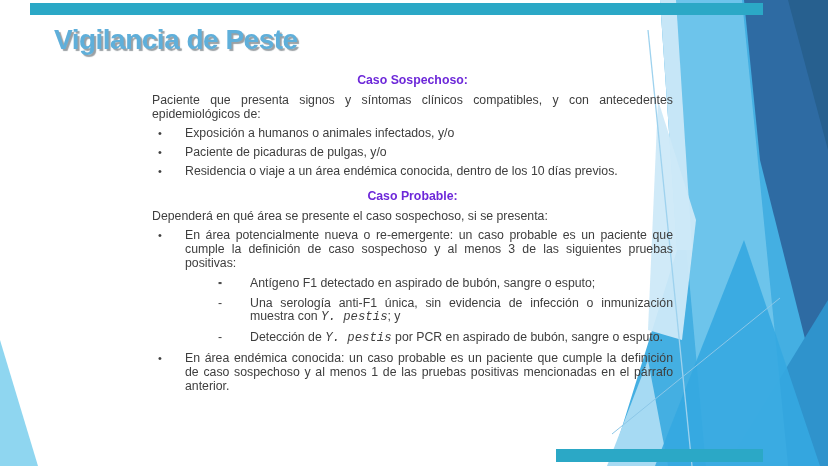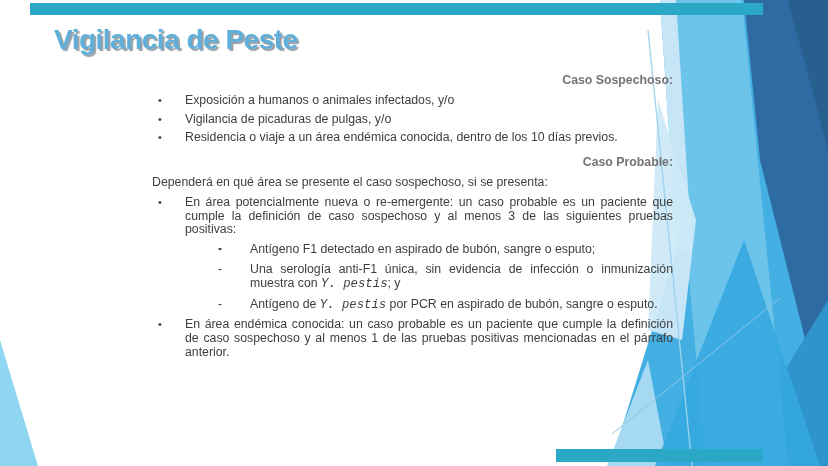--- a/index.html
+++ b/index.html
@@ -26,21 +26,21 @@
     color:#5fafda;
     text-shadow:2px 2px 1px #9aa0a4;
   }
   
   .content{
     position:absolute;left:152px;top:74px;width:521px;z-index:2;
     color:#3e3e3e;font-size:12.3px;line-height:13.8px;
     text-align:justify;
   }
   .sec-heading{
-    color:#737373;font-weight:bold;text-align:right;
+    color:#6d28d9;font-weight:bold;text-align:center;
     margin:0 0 6px 0;
   }
   .intro{margin:0 0 6px 0;}
   .li1{position:relative;padding-left:33px;margin-bottom:5px;}
   .li1 .marker{position:absolute;left:6px;top:0;font-size:11px;}
   .li2{position:relative;padding-left:98px;margin-bottom:6px;}
   .li2 .marker{position:absolute;left:66px;top:0;}
   .section + .section{margin-top:11px;}
   .species{font-style:italic;font-family:Liberation Mono, monospace;}
 </style>
@@ -64,28 +64,29 @@
 
 <div class="bar-top"></div>
 <div class="bar-bottom"></div>
 
 <div class="title">Vigilancia de Peste</div>
 
 <div class="content">
 
   <div class="section">
     <div class="sec-heading">Caso Sospechoso:</div>
+    <p class="intro">Paciente que presenta signos y síntomas clínicos compatibles, y con antecedentes epidemiológicos de:</p>
 
     <div class="li1">
       <span class="marker">•</span>
       <span>Exposición a humanos o animales infectados, y/o</span>
     </div>
     <div class="li1">
       <span class="marker">•</span>
-      <span>Vigilancia de picaduras de pulgas, y/o</span>
+      <span>Paciente de picaduras de pulgas, y/o</span>
     </div>
     <div class="li1">
       <span class="marker">•</span>
       <span>Residencia o viaje a un área endémica conocida, dentro de los 10 días previos.</span>
     </div>
   </div>
 
   <div class="section">
     <div class="sec-heading">Caso Probable:</div>
     <p class="intro">Dependerá en qué área se presente el caso sospechoso, si se presenta:</p>
@@ -101,21 +102,21 @@
     <div class="li2">
       <span class="marker">-</span>
       <span>Antígeno F1 detectado en aspirado de bubón, sangre o esputo;</span>
     </div>
     <div class="li2">
       <span class="marker">-</span>
       <span><span>Una serología anti-F1 única, sin evidencia de infección o inmunización muestra con </span><span class="species">Y. pestis</span><span>; y</span></span>
     </div>
     <div class="li2">
       <span class="marker">-</span>
-      <span><span>Antígeno de </span><span class="species">Y. pestis</span><span> por PCR en aspirado de bubón, sangre o esputo.</span></span>
+      <span><span>Detección de </span><span class="species">Y. pestis</span><span> por PCR en aspirado de bubón, sangre o esputo.</span></span>
     </div>
 
     <div class="li1">
       <span class="marker">•</span>
       <span>En área endémica conocida: un caso probable es un paciente que cumple la definición de caso sospechoso y al menos 1 de las pruebas positivas mencionadas en el párrafo anterior.</span>
     </div>
   </div>
 
 </div>
 

